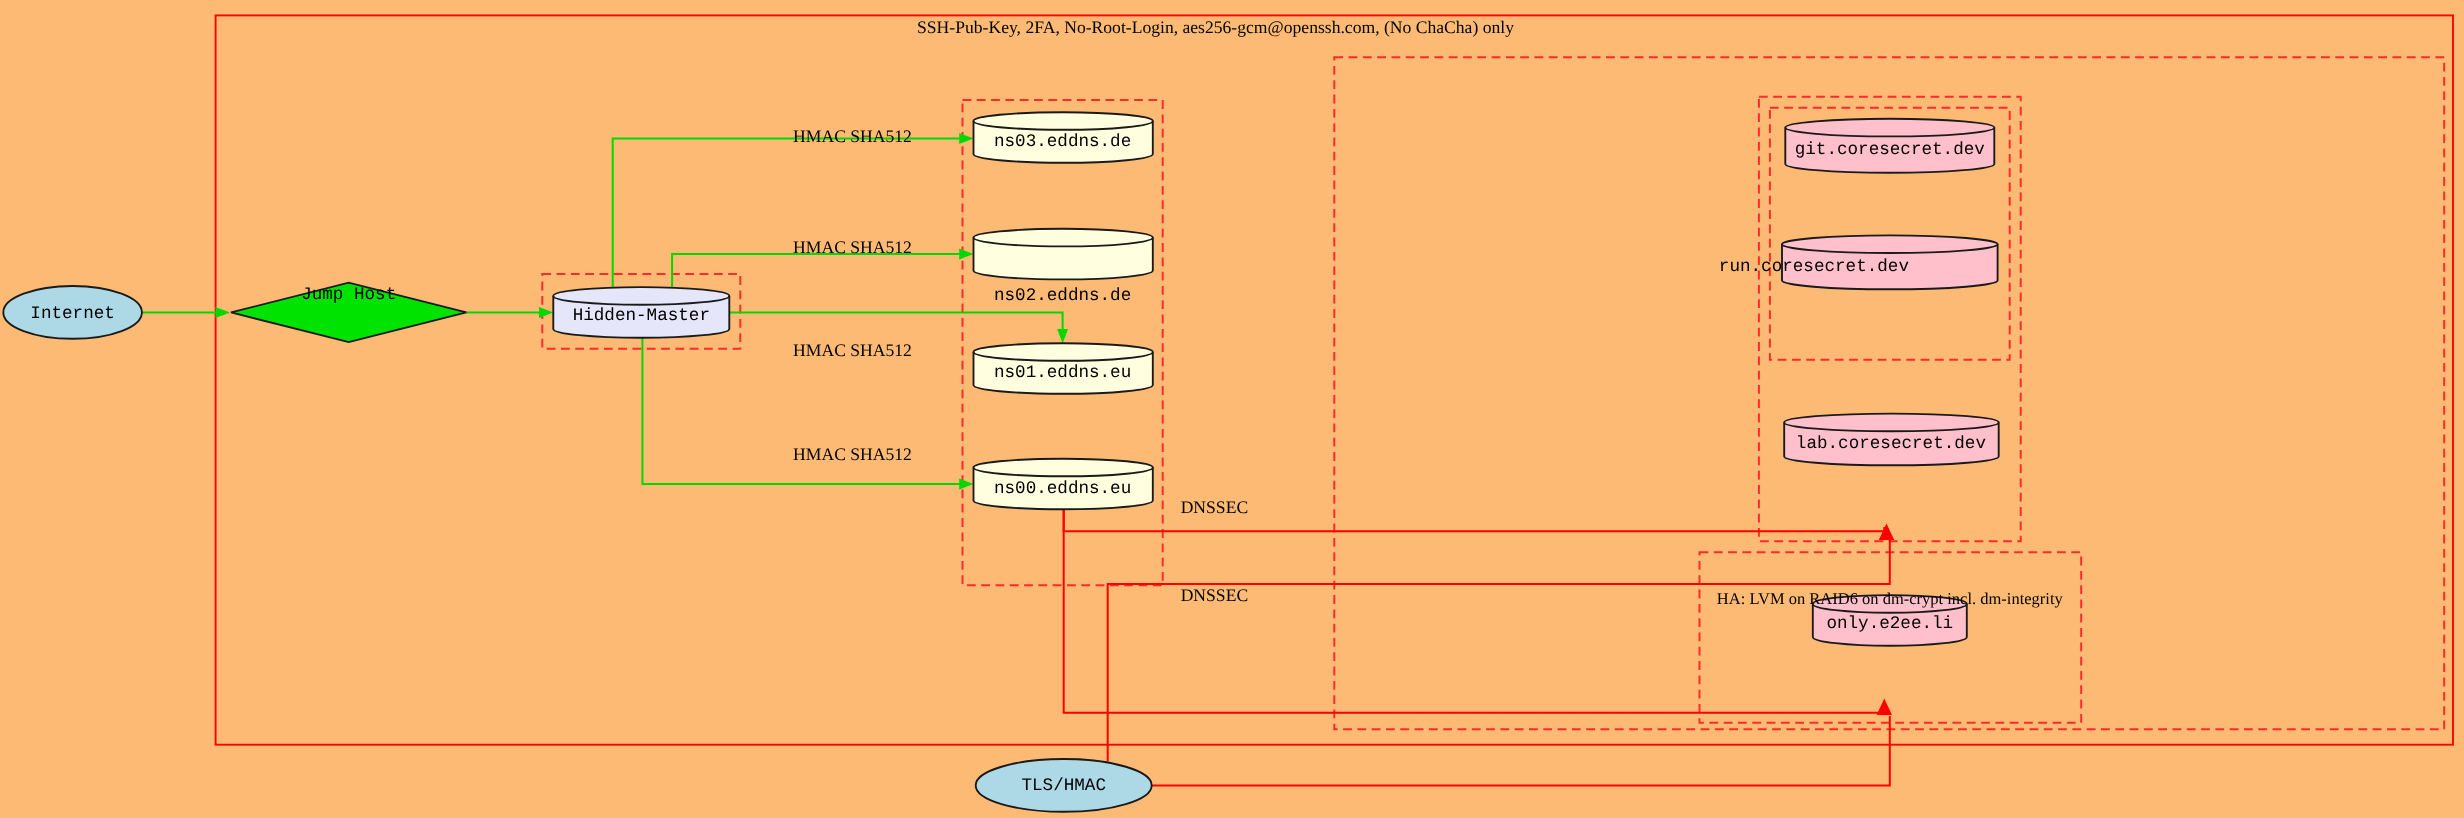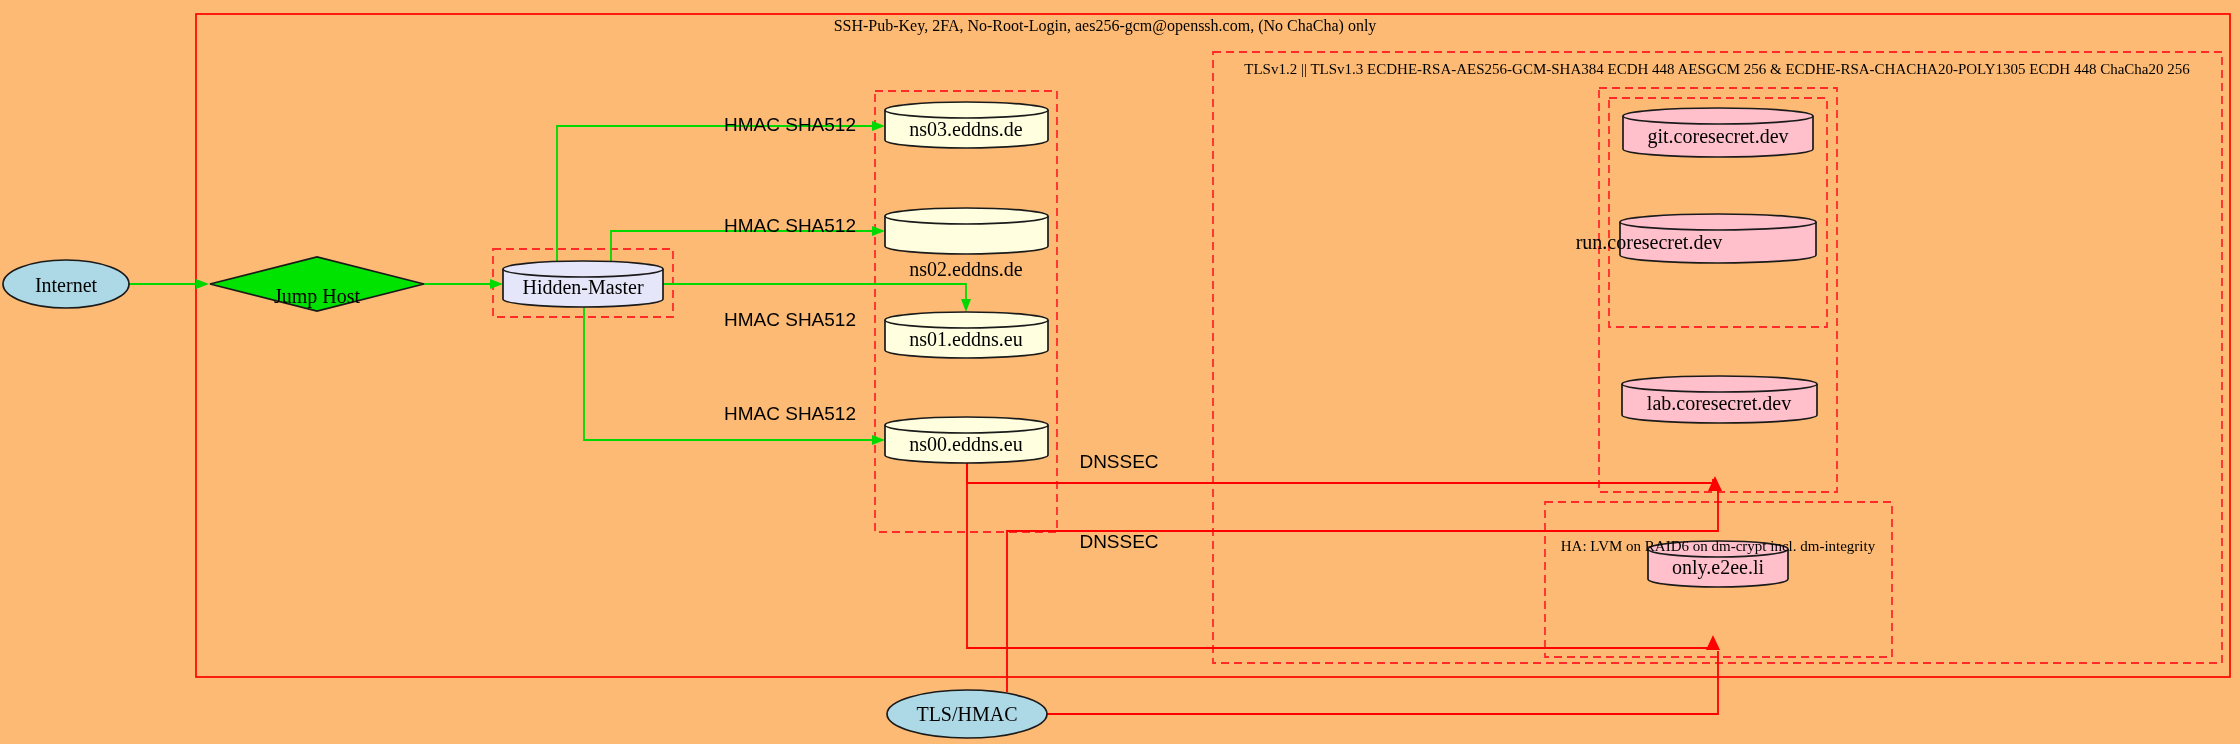--- a/index.html
+++ b/index.html
@@ -1,21 +1,21 @@
 <!DOCTYPE html>
 <html><head>
 <meta charset="utf-8">
 <style>
   html,body{margin:0;padding:0;background:#ffffff;}
   .stage{position:relative;width:2240px;height:744px;background:#fdba74;overflow:hidden;
          font-family:"Liberation Sans",sans-serif;}
   svg.layer{position:absolute;left:0;top:0;}
   .lbl{position:absolute;white-space:nowrap;transform:translate(-50%,-50%);color:#000;}
-  .node-lbl{font-family:Liberation Serif, serif;font-size:20px;}
-  .edge-lbl{font-family:Liberation Sans, sans-serif;font-size:19px;margin-left:15px;}
+  .node-lbl{font-family:Liberation Mono, monospace;font-size:16px;}
+  .edge-lbl{font-family:Liberation Serif, serif;font-size:16px;}
   .cluster-lbl{font-family:"Liberation Serif","DejaVu Serif",serif;}
   .cluster-lbl.ssh{font-size:16px;}
   .cluster-lbl.tls{font-size:15px;}
   .cluster-lbl.ha{font-size:15px;}
   polyline.edge{fill:none;stroke-width:1.8px;}
   rect.cluster{fill:none;}
   rect.dashed{stroke-width:1.8px;stroke-dasharray:8 5;}
   rect.solid{stroke-width:1.7px;}
   path.cyl,ellipse.nd,polygon.nd{stroke:#1a1a1a;stroke-width:1.7px;}
   path.rim{fill:none;}
@@ -116,32 +116,31 @@
     <g>
       <path class="cyl" d="M1648,549 A70,8 0 0 1 1788,549 L1788,579 A70,8 0 0 1 1648,579 Z" fill="#FFC0CB"></path>
       <path class="rim" d="M1648,549 A70,8 0 0 0 1788,549" stroke="#1a1a1a" stroke-width="1.7"></path>
     </g>
     <g>
       <ellipse class="nd" cx="967" cy="714" rx="80" ry="24" fill="#ADD8E6"></ellipse>
     </g>
   </svg>
 
   <div class="lbl cluster-lbl ssh" style="left:1105px;top:26px;">SSH-Pub-Key, 2FA, No-Root-Login, aes256-gcm@openssh.com, (No ChaCha) only</div>
-  <div class="lbl cluster-lbl tls" style="left:1717px;top:69px;">TLSv1.2 || TLSv1.3 ECDHE-RSA-AES256-GCM-SHA384 ECDH 448 AESGCM 256 &amp; ECDHE-RSA-CHACHA20-POLY1305 ECDH 448 ChaCha20 256</div>
   <div class="lbl cluster-lbl ha" style="left:1718px;top:514px;margin-top:32px;">HA: LVM on RAID6 on dm-crypt incl. dm-integrity</div>
 
   <div class="lbl edge-lbl" style="left:775px;top:125px;">HMAC SHA512</div>
   <div class="lbl edge-lbl" style="left:775px;top:226px;">HMAC SHA512</div>
   <div class="lbl edge-lbl" style="left:775px;top:320px;">HMAC SHA512</div>
   <div class="lbl edge-lbl" style="left:775px;top:414px;">HMAC SHA512</div>
   <div class="lbl edge-lbl" style="left:1104px;top:462px;">DNSSEC</div>
   <div class="lbl edge-lbl" style="left:1104px;top:542px;">DNSSEC</div>
 
   <div class="lbl node-lbl" style="left:66px;top:285px;">Internet</div>
-  <div class="lbl node-lbl" style="left:317px;top:296px;">Jump Host</div>
+  <div class="lbl node-lbl" style="left:317px;top:268px;">Jump Host</div>
   <div class="lbl node-lbl" style="left:583px;top:287px;">Hidden-Master</div>
   <div class="lbl node-lbl" style="left:966px;top:129px;">ns03.eddns.de</div>
   <div class="lbl node-lbl" style="left:966px;top:235px;margin-top:34px;">ns02.eddns.de</div>
   <div class="lbl node-lbl" style="left:966px;top:339px;">ns01.eddns.eu</div>
   <div class="lbl node-lbl" style="left:966px;top:444px;">ns00.eddns.eu</div>
   <div class="lbl node-lbl" style="left:1718px;top:136px;">git.coresecret.dev</div>
   <div class="lbl node-lbl" style="left:1649px;top:242px;">run.coresecret.dev</div>
   <div class="lbl node-lbl" style="left:1719px;top:403px;text-align:center;">lab.coresecret.dev</div>
   <div class="lbl node-lbl" style="left:1718px;top:567px;">only.e2ee.li</div>
   <div class="lbl node-lbl" style="left:967px;top:714px;">TLS/HMAC</div>

